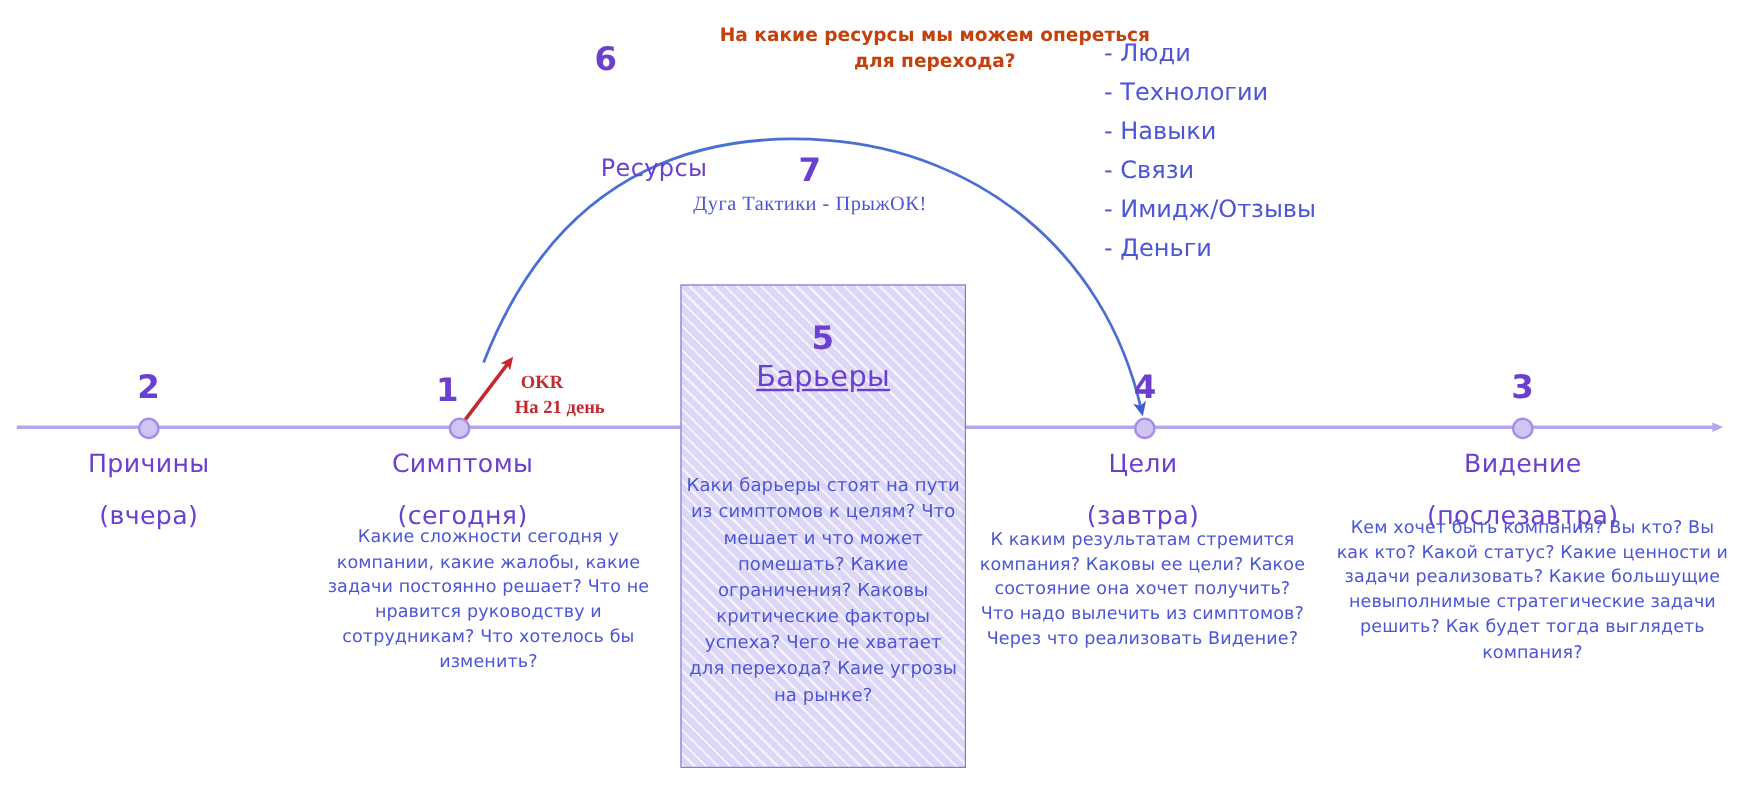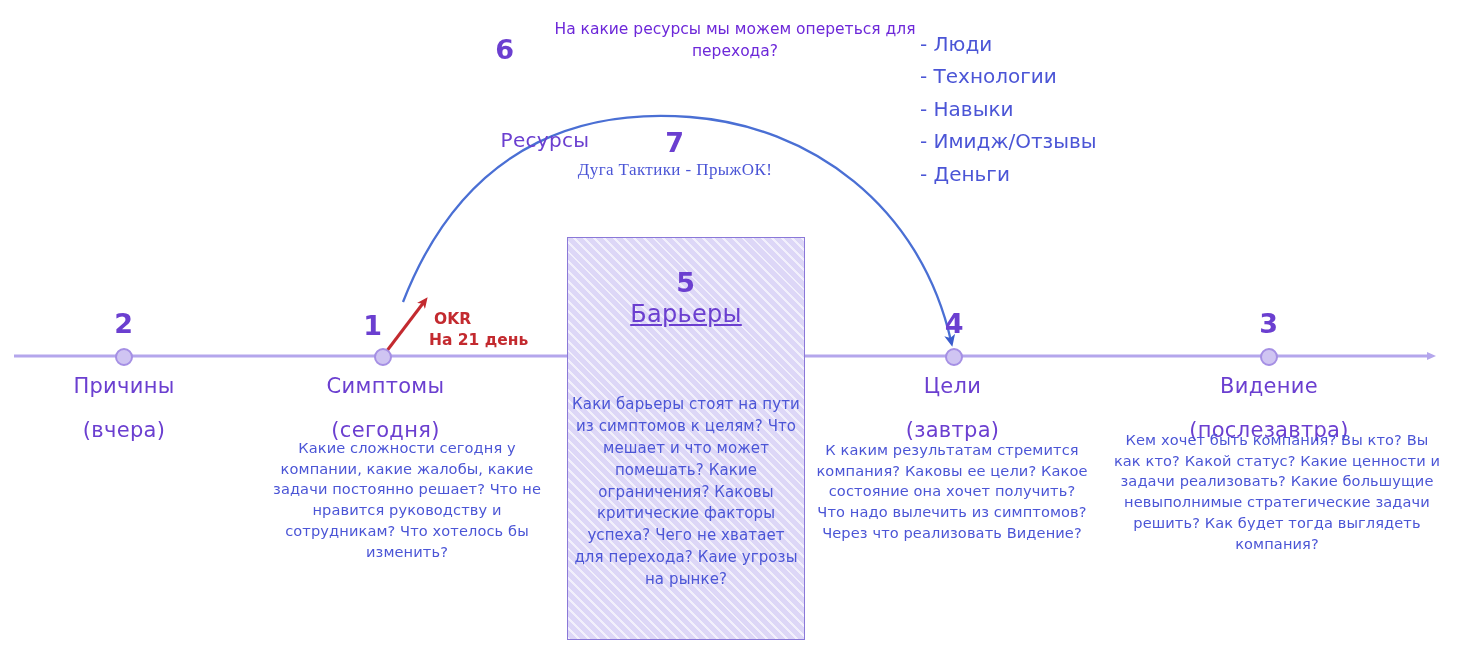--- a/index.html
+++ b/index.html
@@ -48,25 +48,26 @@
   }
   .body-txt {
     color: #4b55d6;
     font-size: 14.6px;
     font-weight: 500;
     text-align: center;
     line-height: 1.42;
     letter-spacing: 0.1px;
   }
   .question {
-    color: #6d28d9;
+    color: #c2410c;
     font-size: 15.5px;
-    font-weight: 400;
+    font-weight: 700;
     text-align: center;
     line-height: 1.45;
+    margin-left: 44px;
   }
   .bullets {
     color: #4b55d6;
     font-size: 20px;
     font-weight: 500;
     line-height: 1.62;
     text-align: left;
     white-space: nowrap;
   }
   .arc-label {
@@ -76,20 +77,21 @@
     text-align: center;
     letter-spacing: 0.4px;
   }
   .red-txt {
     color: #c32a2f;
     font-size: 15.5px;
     font-weight: 600;
     line-height: 1.35;
     text-align: left;
     white-space: nowrap;
+    font-family: Liberation Serif, serif;
   }
 
   
   #barriers-box {
     left: 567px;
     top: 237px;
     width: 238px;
     height: 403px;
     border: 1.6px solid #8a78d8;
     background-color: #ddd7f7;
@@ -158,20 +160,21 @@
   <div class="abs num" style="left:480px; top:36px; width:50px;">6</div>
 
   <div class="abs heading" style="left:455px; top:80px; width:180px; font-size:20px;margin-top:48px;">Ресурсы</div>
 
   <div class="abs question" style="left:550px; top:18px; width:370px;">На какие ресурсы мы можем опереться для перехода?</div>
 
   <div class="abs bullets" style="left:920px; top:28px; width:230px;">
     <div>- Люди</div>
     <div>- Технологии</div>
     <div>- Навыки</div>
+    <div>- Связи</div>
     <div>- Имидж/Отзывы</div>
     <div>- Деньги</div>
   </div>
 
   <div class="abs num" style="left:650px; top:129px; width:50px;">7</div>
 
   <div class="abs arc-label" style="left:530px; top:160px; width:290px;font-family:Liberation Serif, serif;">Дуга Тактики - ПрыжОК!</div>
 
   <div class="abs red-txt" style="left:429px; top:309px;">
     <div style="margin-left:5px;">OKR</div>

